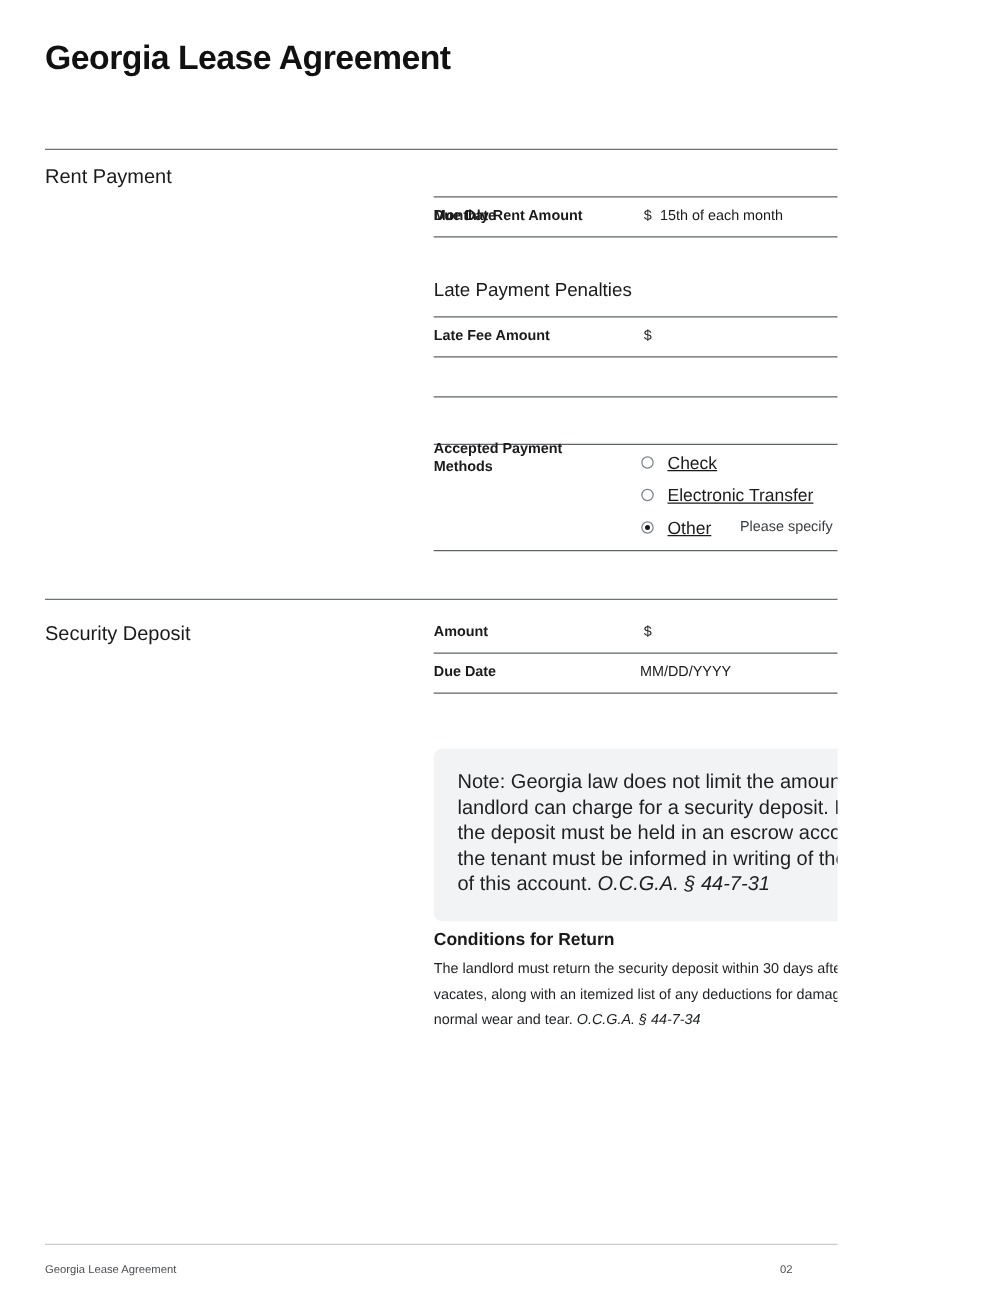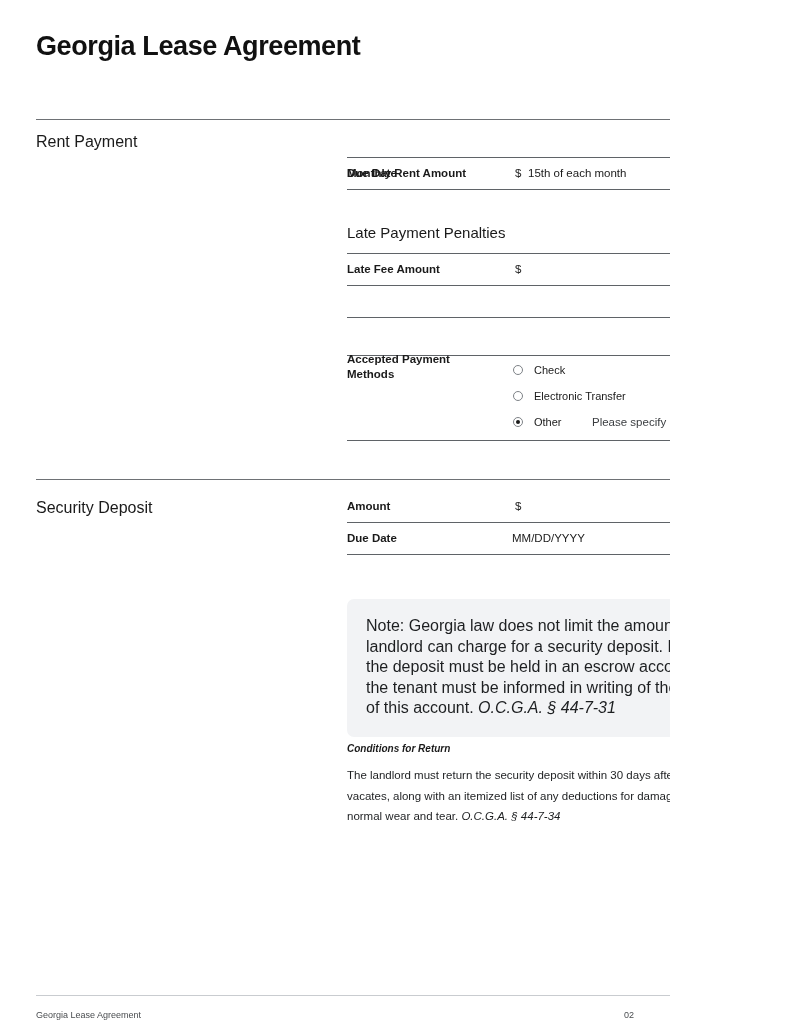--- a/index.html
+++ b/index.html
@@ -123,24 +123,25 @@
     top: 2px;
     width: 4px;
     height: 4px;
     border-radius: 50%;
     background: #1a1a1a;
   }
   .radio-label {
     position: absolute;
     left: 21px;
     top: 0;
-    font-size: 11px;
+    font-size: 14px;
     color: #1a1a1a;
     white-space: nowrap;
     line-height: 13px;
+    text-decoration: underline;
   }
   .radio-hint {
     position: absolute;
     left: 79px;
     top: 0;
     font-size: 11.5px;
     color: #3a3d40;
     white-space: nowrap;
     line-height: 13px;
   }
@@ -161,25 +162,24 @@
     line-height: 20.5px;
     color: #1d1f21;
   }
   .cite { font-style: italic; }
 
   
   .cond-heading {
     position: absolute;
     left: 347px;
     top: 743px;
-    font-size: 10px;
+    font-size: 14px;
     font-weight: bold;
     color: #1a1a1a;
     white-space: nowrap;
-    font-style: italic;
   }
   .cond-body {
     position: absolute;
     left: 347px;
     top: 765px;
     width: 404px;
     font-size: 11.5px;
     line-height: 20.5px;
     color: #1d1f21;
   }

